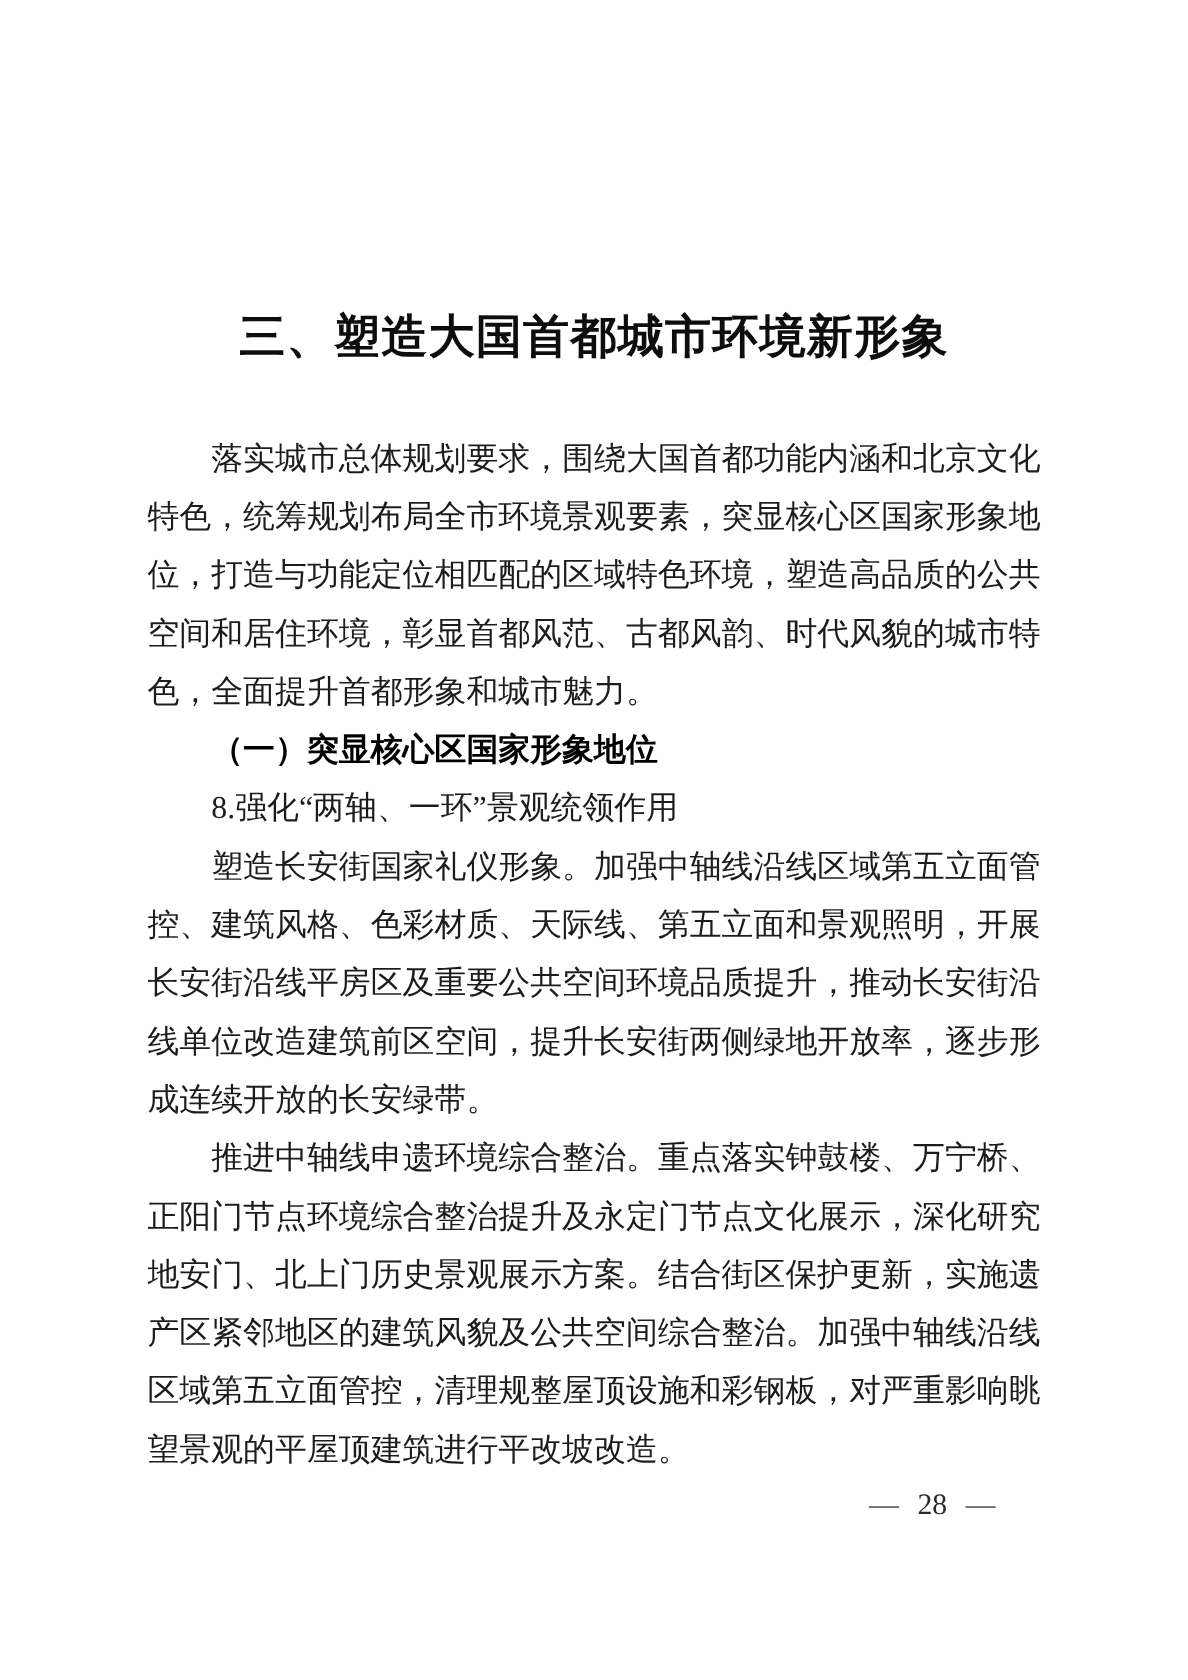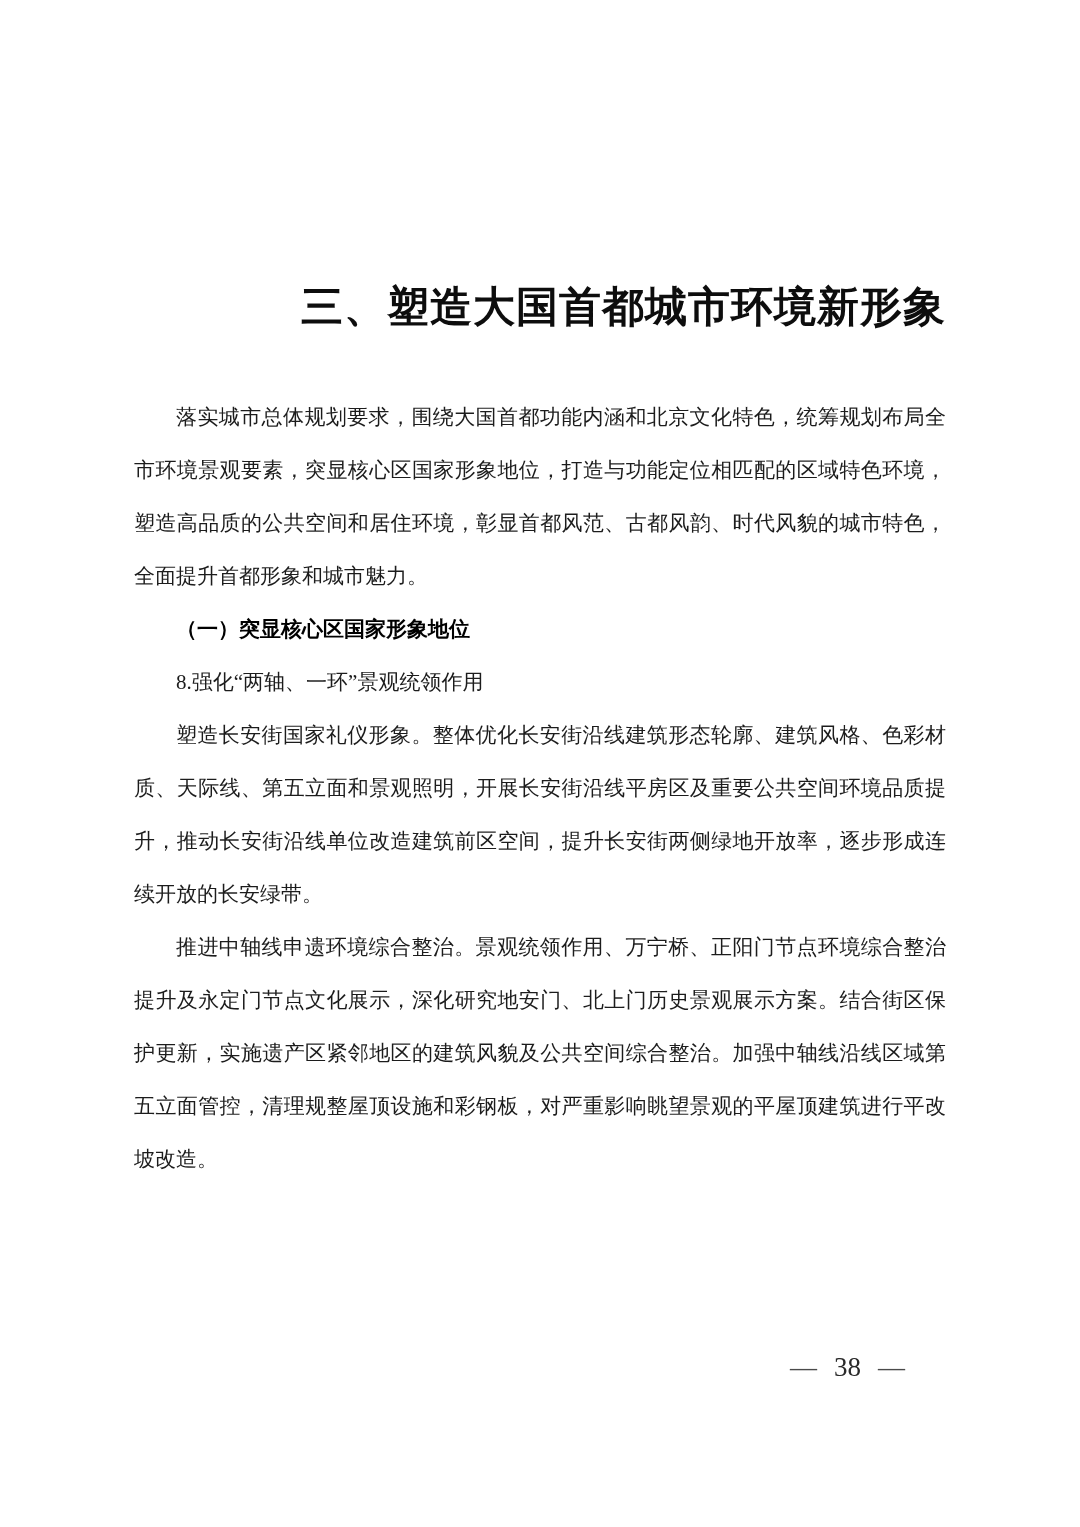--- a/index.html
+++ b/index.html
@@ -17,32 +17,32 @@
     overflow: hidden;
   }
   .content {
     position: absolute;
     left: 134px;
     top: 0;
     width: 812px;
   }
   .doc-title {
     margin-top: 281px;
-    text-align: right;
+    text-align: center;
     font-size: 42px;
     line-height: 52px;
     font-weight: 700;
     letter-spacing: 1px;
     color: #0d0d0d;
   }
   .body-block {
     margin-top: 58px;
   }
   p.body, p.heading-2, p.heading-3 {
-    font-size: 21px;
+    font-size: 29px;
     line-height: 53px;
     text-align: justify;
     text-indent: 2em;
     word-break: break-all;
     color: #1c1c1c;
   }
   p.heading-2 {
     font-weight: 700;
     color: #000000;
   }
@@ -69,23 +69,23 @@
 <body>
 
 <div class="page">
   <div class="content">
     <h1 class="doc-title">三、塑造大国首都城市环境新形象</h1>
 
     <div class="body-block">
       <p class="body">落实城市总体规划要求，围绕大国首都功能内涵和北京文化特色，统筹规划布局全市环境景观要素，突显核心区国家形象地位，打造与功能定位相匹配的区域特色环境，塑造高品质的公共空间和居住环境，彰显首都风范、古都风韵、时代风貌的城市特色，全面提升首都形象和城市魅力。</p>
       <p class="heading-2">（一）突显核心区国家形象地位</p>
       <p class="heading-3">8.强化“两轴、一环”景观统领作用</p>
-      <p class="body">塑造长安街国家礼仪形象。整体优化长安街沿线建筑形态轮廓、建筑风格、色彩材质、天际线、第五立面和景观照明，开展长安街沿线平房区及重要公共空间环境品质提升，推动长安街沿线单位改造建筑前区空间，提升长安街两侧绿地开放率，逐步形成连续开放的长安绿带。</p>
-      <p class="body">推进中轴线申遗环境综合整治。景观统领作用、万宁桥、正阳门节点环境综合整治提升及永定门节点文化展示，深化研究地安门、北上门历史景观展示方案。结合街区保护更新，实施遗产区紧邻地区的建筑风貌及公共空间综合整治。加强中轴线沿线区域第五立面管控，清理规整屋顶设施和彩钢板，对严重影响眺望景观的平屋顶建筑进行平改坡改造。</p>
+      <p class="body">塑造长安街国家礼仪形象。加强中轴线沿线区域第五立面管控、建筑风格、色彩材质、天际线、第五立面和景观照明，开展长安街沿线平房区及重要公共空间环境品质提升，推动长安街沿线单位改造建筑前区空间，提升长安街两侧绿地开放率，逐步形成连续开放的长安绿带。</p>
+      <p class="body">推进中轴线申遗环境综合整治。重点落实钟鼓楼、万宁桥、正阳门节点环境综合整治提升及永定门节点文化展示，深化研究地安门、北上门历史景观展示方案。结合街区保护更新，实施遗产区紧邻地区的建筑风貌及公共空间综合整治。加强中轴线沿线区域第五立面管控，清理规整屋顶设施和彩钢板，对严重影响眺望景观的平屋顶建筑进行平改坡改造。</p>
     </div>
   </div>
 
   <div class="page-footer">
     <span class="dash">—</span>
-    <span class="num">38</span>
+    <span class="num">28</span>
     <span class="dash">—</span>
   </div>
 </div>
 
 </body></html>

